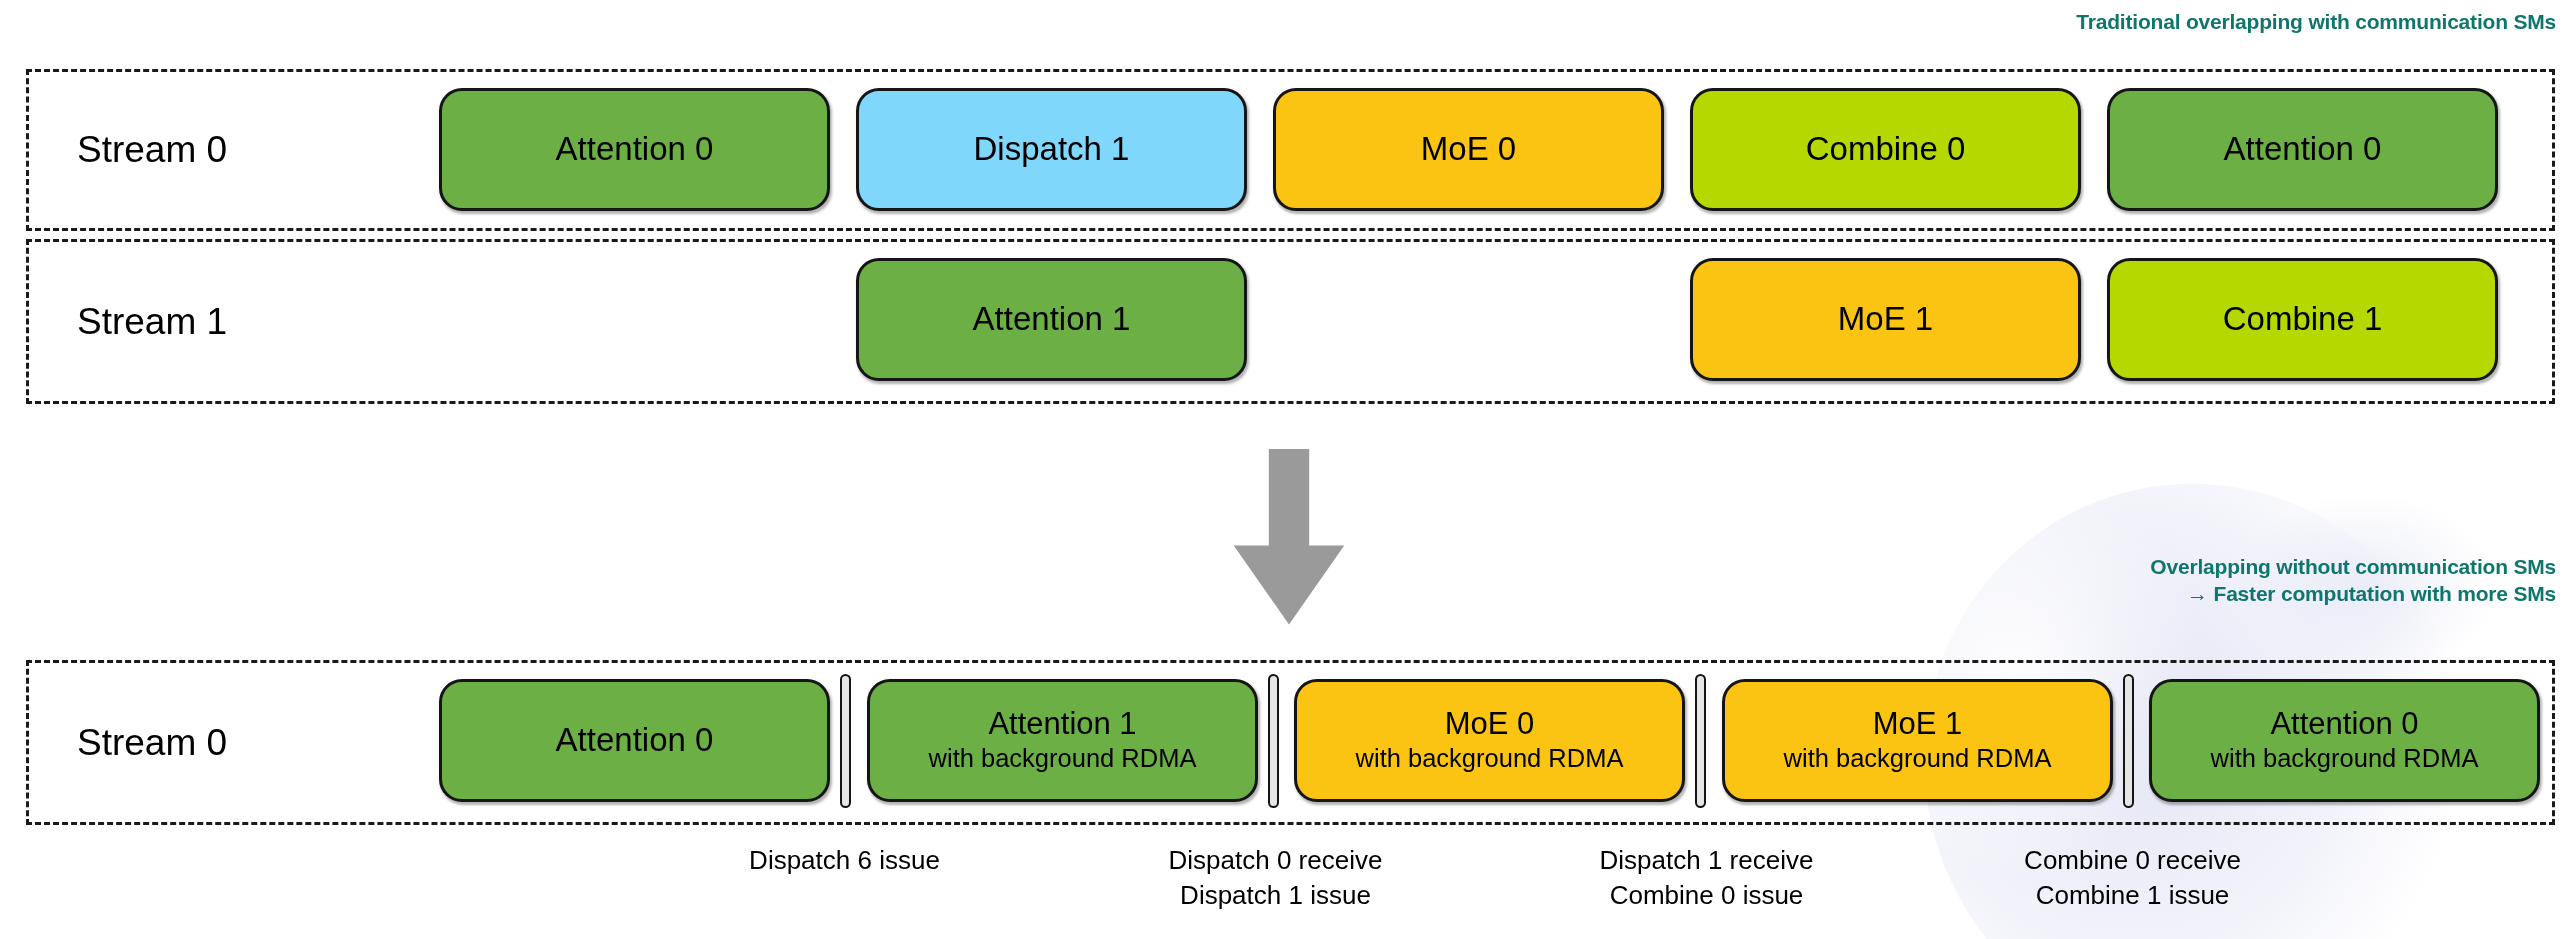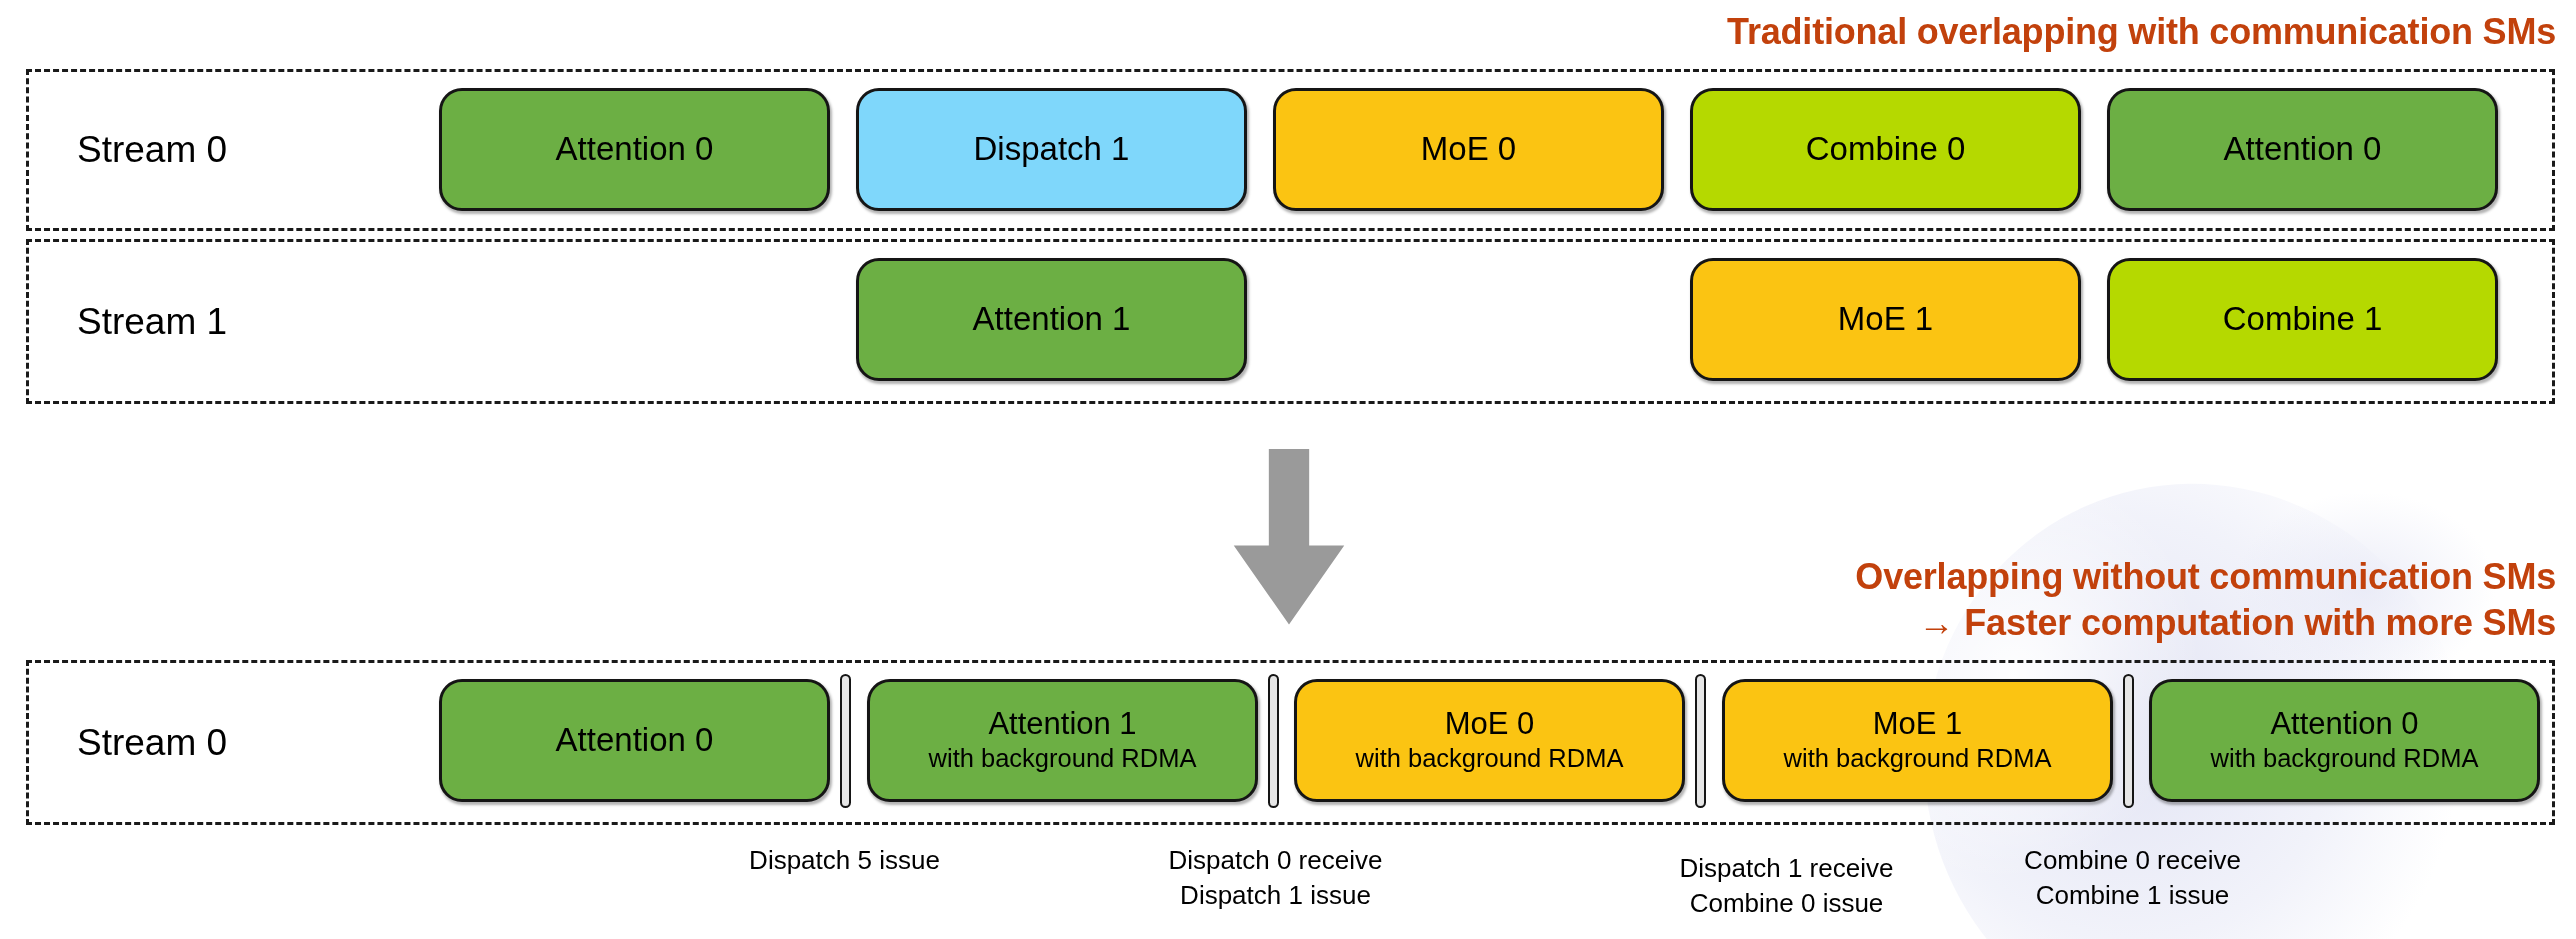--- a/index.html
+++ b/index.html
@@ -20,22 +20,22 @@
        border-radius:50%;transform:rotate(22deg);}
   .wm3{right:79px;bottom:255px;width:264px;height:194px;
        background:radial-gradient(ellipse at 50% 50%, rgba(228,230,245,.7) 0%, rgba(255,255,255,0) 70%);
        border-radius:50%;}
 
   .stage{position:absolute;left:0;top:0;width:2576px;height:940px;z-index:2;}
 
   .caption{
     position:absolute;
     font-weight:bold;
-    font-size:36px;
-    color:#c2410c;
+    font-size:21px;
+    color:#0f766e;
     text-align:right;
     line-height:1.28;
     letter-spacing:-0.2px;
     white-space:pre-line;
   }
   #title-top{right:20px;top:8.8px;}
   #title-bottom{right:20px;top:554px;}
 
   .lane{
     position:absolute;
@@ -181,23 +181,23 @@
           <div class="t2">with background RDMA</div>
         </div>
         <div class="blk" style="left: 2120px; width: 391px; top: 16px; height: 123px; background: rgb(108, 175, 68); border-color: rgb(21, 21, 21);">
           <div class="t1">Attention 0</div>
           <div class="t2">with background RDMA</div>
         </div>
       </div>
   </div>
 
   <div id="footnote-layer">
-      <div class="foot" style="width: 405px; left: 642px; top: 843px;">Dispatch 5 issue</div>
+      <div class="foot" style="width: 405px; left: 642px; top: 843px;">Dispatch 6 issue</div>
       <div class="foot" style="width: 405px; left: 1073px; top: 843px;">Dispatch 0 receive
 Dispatch 1 issue</div>
-      <div class="foot" style="width: 405px; left: 1584px; top: 843px; margin-top: 8px;">Dispatch 1 receive
+      <div class="foot" style="width: 405px; left: 1504px; top: 843px;">Dispatch 1 receive
 Combine 0 issue</div>
       <div class="foot" style="width: 405px; left: 1930px; top: 843px;">Combine 0 receive
 Combine 1 issue</div>
     </div>
 
 </div>
 
 
 </body></html>

